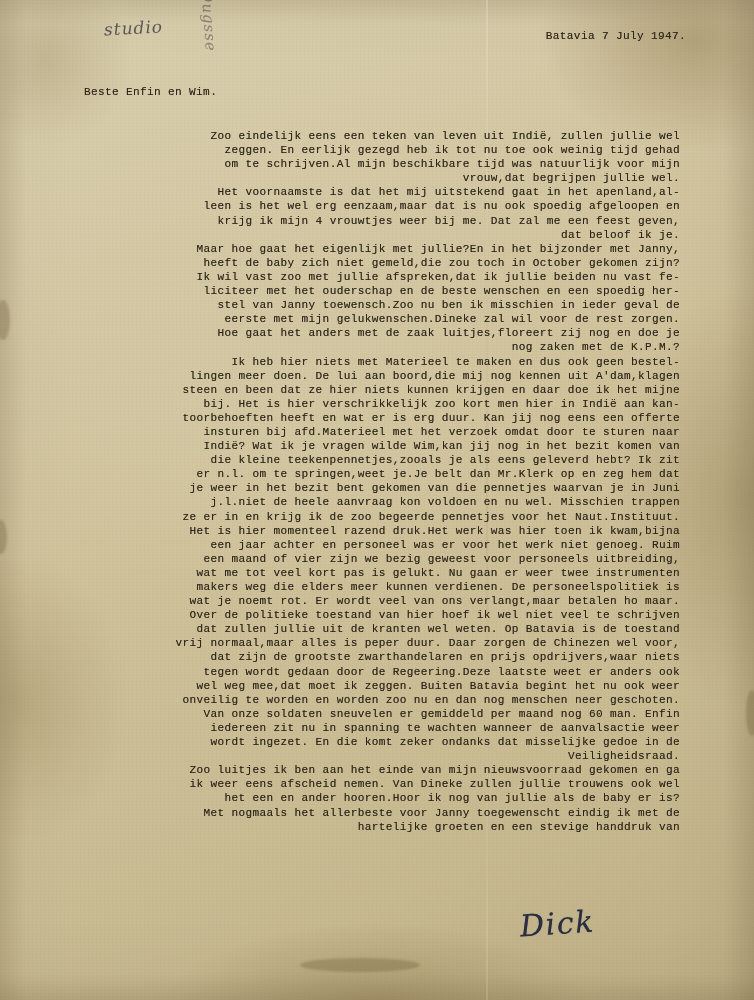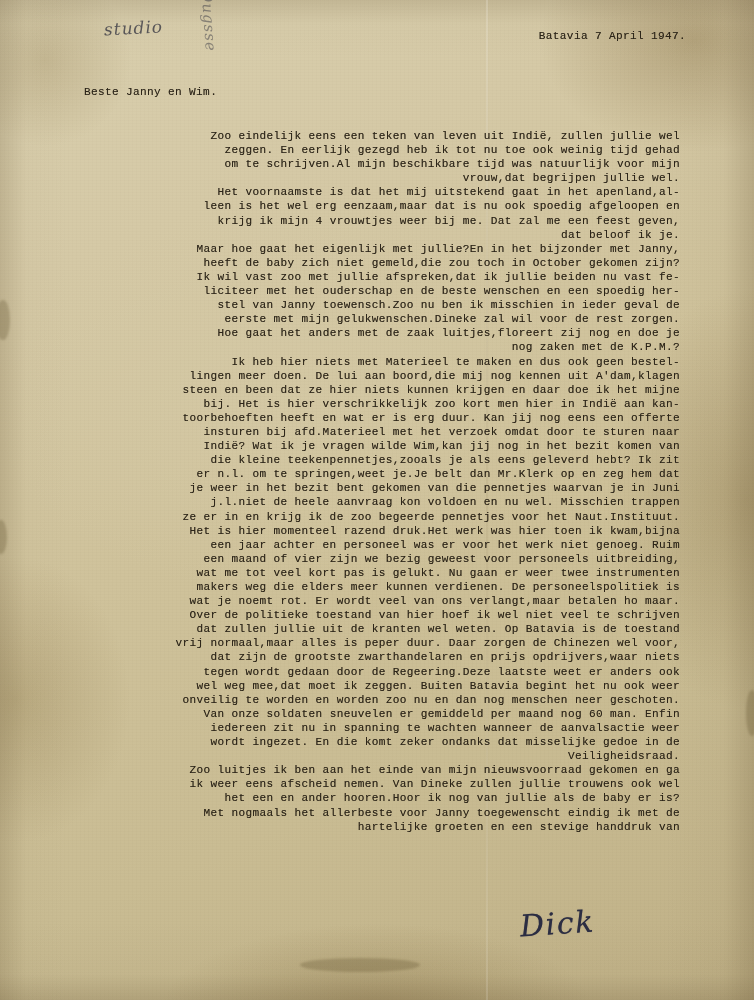--- a/index.html
+++ b/index.html
@@ -147,23 +147,23 @@
   <div class="edge-mark" id="m1"></div>
   <div class="edge-mark" id="m2"></div>
   <div class="edge-mark" id="m3"></div>
   <div class="edge-mark" id="m4"></div>
   <div id="crease"></div>
 
   <div id="content">
     <div class="hand" id="hand-top">studio</div>
     <div class="hand" id="hand-top-2">Dugsse</div>
 
-    <div class="typed" id="date-line">Batavia 7 April 1947.</div>
-
-    <div class="typed" id="salutation">Beste Janny en Wim.</div>
+    <div class="typed" id="date-line">Batavia 7 July 1947.</div>
+
+    <div class="typed" id="salutation">Beste Enfin en Wim.</div>
 
     <div class="typed" id="body-text">Zoo eindelijk eens een teken van leven uit Indië, zullen jullie wel
 zeggen. En eerlijk gezegd heb ik tot nu toe ook weinig tijd gehad
 om te schrijven.Al mijn beschikbare tijd was natuurlijk voor mijn
 vrouw,dat begrijpen jullie wel.
 Het voornaamste is dat het mij uitstekend gaat in het apenland,al-
 leen is het wel erg eenzaam,maar dat is nu ook spoedig afgeloopen en
 krijg ik mijn 4 vrouwtjes weer bij me. Dat zal me een feest geven,
 dat beloof ik je.
 Maar hoe gaat het eigenlijk met jullie?En in het bijzonder met Janny,

